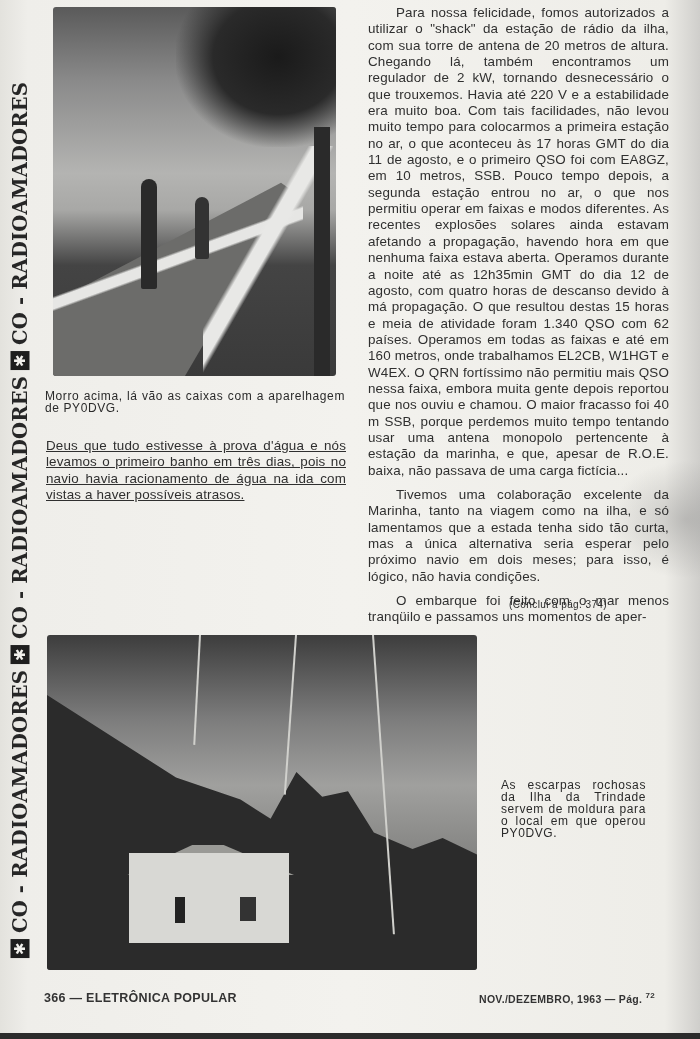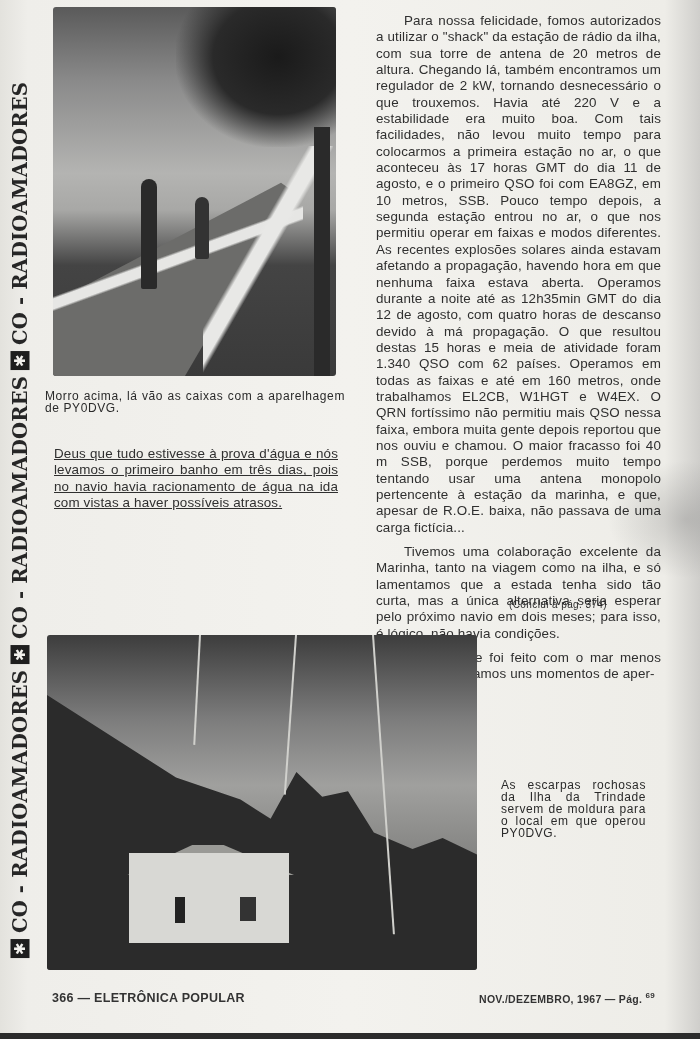--- a/index.html
+++ b/index.html
@@ -84,36 +84,36 @@
   }
   .photo-bottom .window1 { position: absolute; left: 128px; top: 262px; width: 10px; height: 26px; background: #222; }
   .photo-bottom .window2 { position: absolute; left: 193px; top: 262px; width: 16px; height: 24px; background: #333; }
   .photo-bottom .mast { position: absolute; width: 2px; background: #d0d0cc; transform-origin: top; }
 
   
   .col-text {
     position: absolute; font-size: 13.4px; line-height: 16.35px; text-align: justify;
     color: #2f2f2f; letter-spacing: 0.15px;
   }
-  .col-text p { margin: 8px; }
+  .col-text p { margin: 0; }
   .indent { text-indent: 28px; }
   .gap { margin-top: 8px !important; }
   .right-col { left: 368px; top: 5px; width: 301px; }
   .left-col { left: 46px; top: 438px; width: 300px; text-decoration: underline; }
 
   .caption {
     position: absolute; font-weight: normal; font-size: 12px; line-height: 12px;
     color: #2a2a2a; letter-spacing: 0.6px; text-align: justify;
   }
   .caption-top { left: 45px; top: 390px; width: 300px; }
   .caption-bottom { left: 501px; top: 779px; width: 145px; }
 
   .continued { position: absolute; left: 509px; top: 599px; font-weight: normal; font-size: 10px; color: #2a2a2a; letter-spacing: 0.4px; }
 
-  .footer-left { position: absolute; left: 52px; top: 991px; font-weight: bold; font-size: 12.5px; color: #333; letter-spacing: 0.3px; }
+  .footer-left { position: absolute; left: 44px; top: 991px; font-weight: bold; font-size: 12.5px; color: #333; letter-spacing: 0.3px; }
   .footer-right { position: absolute; left: 479px; top: 991px; font-weight: bold; font-size: 10.5px; color: #333; letter-spacing: 0.3px; }
   .footer-right sup { font-size: 8px; }
 </style>
 </head>
 <body>
 
 <div class="page-bg"></div>
 
 <div class="spine">
   <div class="spine-text">
@@ -158,16 +158,16 @@
   <div class="roof"></div>
   <div class="house"></div>
   <div class="window1"></div>
   <div class="window2"></div>
 </div>
 
 <div class="caption caption-bottom">As escarpas rochosas da Ilha da Trindade servem de moldura para o local em que operou PY0DVG.</div>
 
 <div class="footer-left">366 — ELETRÔNICA POPULAR</div>
 <div class="footer-right">
-  <span>NOV./DEZEMBRO, 1967 — Pág. </span><sup>69</sup>
+  <span>NOV./DEZEMBRO, 1963 — Pág. </span><sup>72</sup>
 </div>
 
 <div class="bottom-edge"></div>
 
 </body></html>

